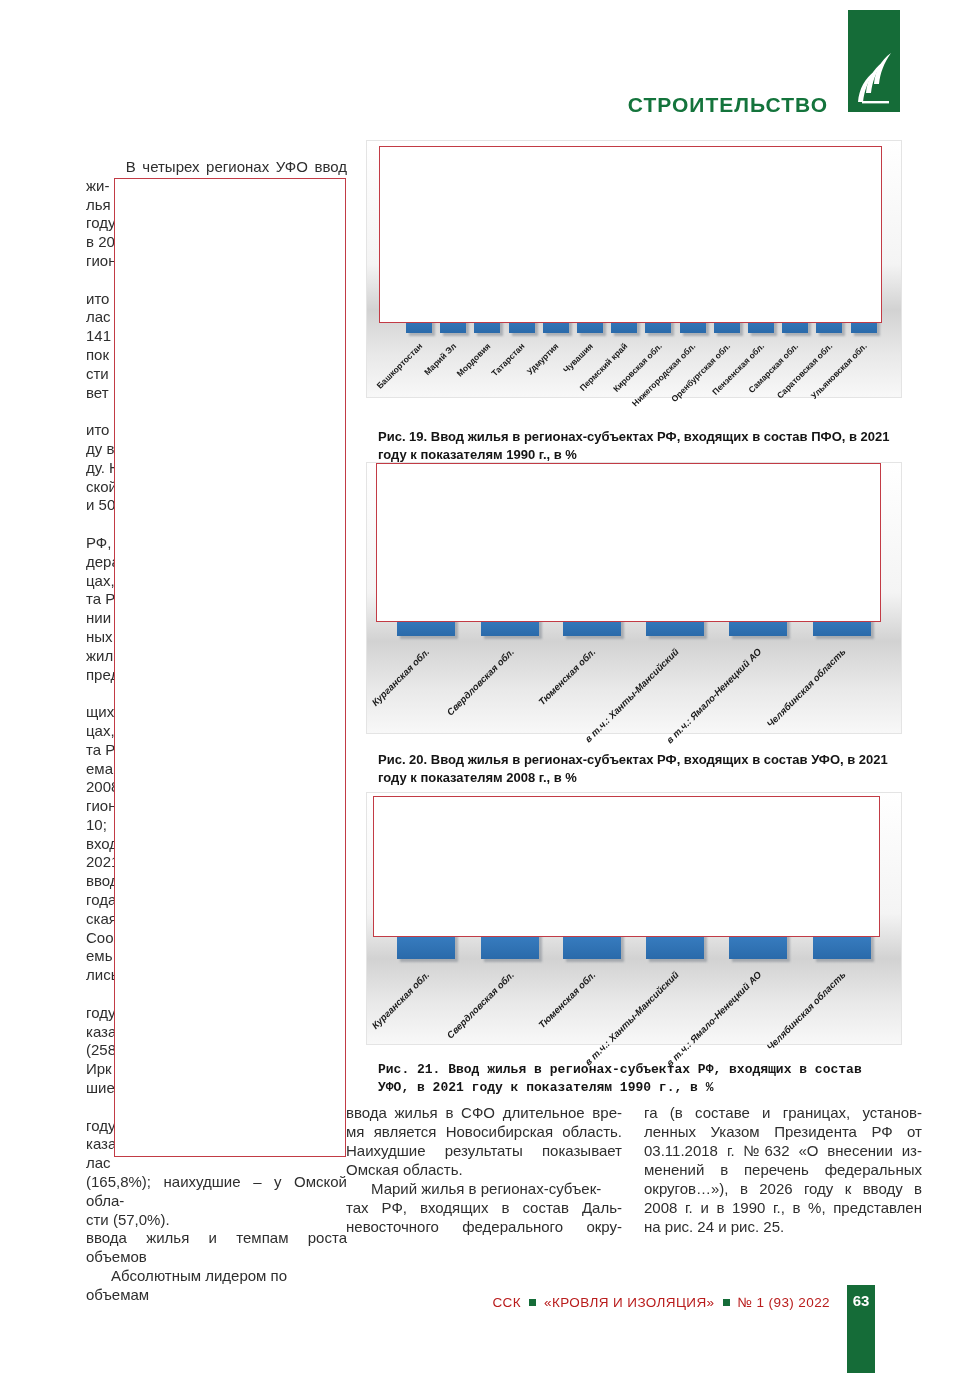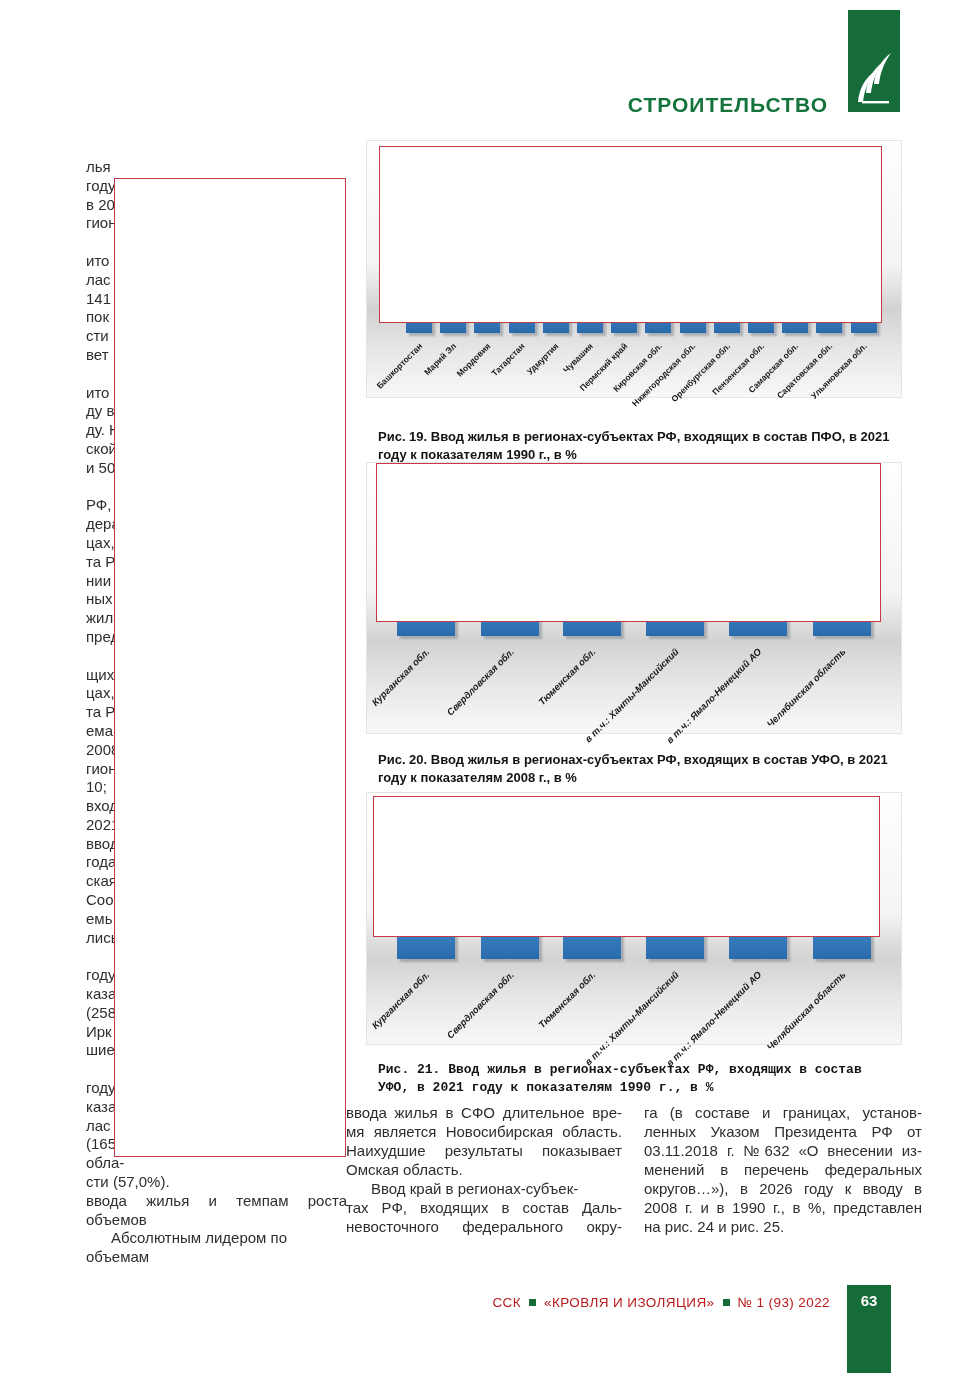--- a/index.html
+++ b/index.html
@@ -44,21 +44,21 @@
   
   .bcol{position:absolute;top:1103px;font-size:15px;line-height:19px;}
   #bcol-mid{left:346px;width:276px;}
   #bcol-right{left:644px;width:278px;}
   .bcol .tl{white-space:pre-wrap;min-height:19px;}
 
   
   .footer{position:absolute;top:1295px;right:150px;font-size:13.5px;letter-spacing:.4px;
           color:#b91c1c;white-space:nowrap;}
   .fsq{display:inline-block;width:7px;height:7px;background:#156c38;margin:0 8px 1px 8px;}
-  .pagenum{position:absolute;left:847px;top:1285px;width:44px;height:88px;background:#156c38;
+  .pagenum{position:absolute;left:847px;top:1285px;width:28px;height:88px;background:#156c38;
            color:#ffffff;font-weight:bold;font-size:15px;text-align:center;box-sizing:border-box;
            padding-top:7px;}
 </style>
 </head>
 <body>
 
 <div class="page">
 
   <div class="hdr-label">СТРОИТЕЛЬСТВО</div>
 
@@ -66,20 +66,21 @@
     <svg width="52" height="102" viewBox="0 0 52 102" xmlns="http://www.w3.org/2000/svg">
       <rect x="0" y="0" width="52" height="102" fill="#156c38"></rect>
       <path d="M10,92 C11,79 17,68 27,61 C20,71 16,81 15,92 Z" fill="#ffffff"></path>
       <path d="M18,83 C19,70 25,59 35,52 C28,62 24,72 23,83 Z" fill="#ffffff"></path>
       <path d="M26,74 C27,61 33,50 43,43 C36,53 32,63 31,74 Z" fill="#ffffff"></path>
       <rect x="14" y="91" width="27" height="2.4" fill="#ffffff"></rect>
     </svg>
   </div>
 
   <div class="leftcol" id="leftcol">
+      <div class="tl just">      В четырех регионах УФО ввод жи-</div>
       <div class="tl">лья</div>
       <div class="tl">году</div>
       <div class="tl">в 20</div>
       <div class="tl">гион</div>
       <div class="tl">&nbsp;</div>
       <div class="tl">ито</div>
       <div class="tl">лас</div>
       <div class="tl">141</div>
       <div class="tl">пок</div>
       <div class="tl">сти</div>
@@ -197,21 +198,21 @@
       <div class="bar" style="left: 446px; top: 138px; width: 58px; height: 28px;"></div>
       <span class="xlab" style="right: 61px; top: 176px; font-size: 9.5px; font-style: italic;">Челябинская область</span>
     </div>
   <div class="caption" id="cap-2">Рис. 21. Ввод жилья в регионах-субъектах РФ, входящих в состав УФО, в 2021 году к показателям 1990 г., в %</div>
 
   <div class="bcol" id="bcol-mid">
       <div class="tl just">ввода жилья в СФО длительное вре-</div>
       <div class="tl just">мя является Новосибирская область.</div>
       <div class="tl just">Наихудшие результаты показывает</div>
       <div class="tl">Омская область.</div>
-      <div class="tl">      Ввод край в регионах-субъек-</div>
+      <div class="tl">      Марий жилья в регионах-субъек-</div>
       <div class="tl just">тах РФ, входящих в состав Даль-</div>
       <div class="tl just">невосточного федерального окру-</div>
     </div>
   <div class="bcol" id="bcol-right">
       <div class="tl just">га (в составе и границах, установ-</div>
       <div class="tl just">ленных Указом Президента РФ от</div>
       <div class="tl just">03.11.2018 г. №632 «О внесении из-</div>
       <div class="tl just">менений в перечень федеральных</div>
       <div class="tl just">округов…»), в 2026 году к вводу в</div>
       <div class="tl just">2008 г. и в 1990 г., в %, представлен</div>

